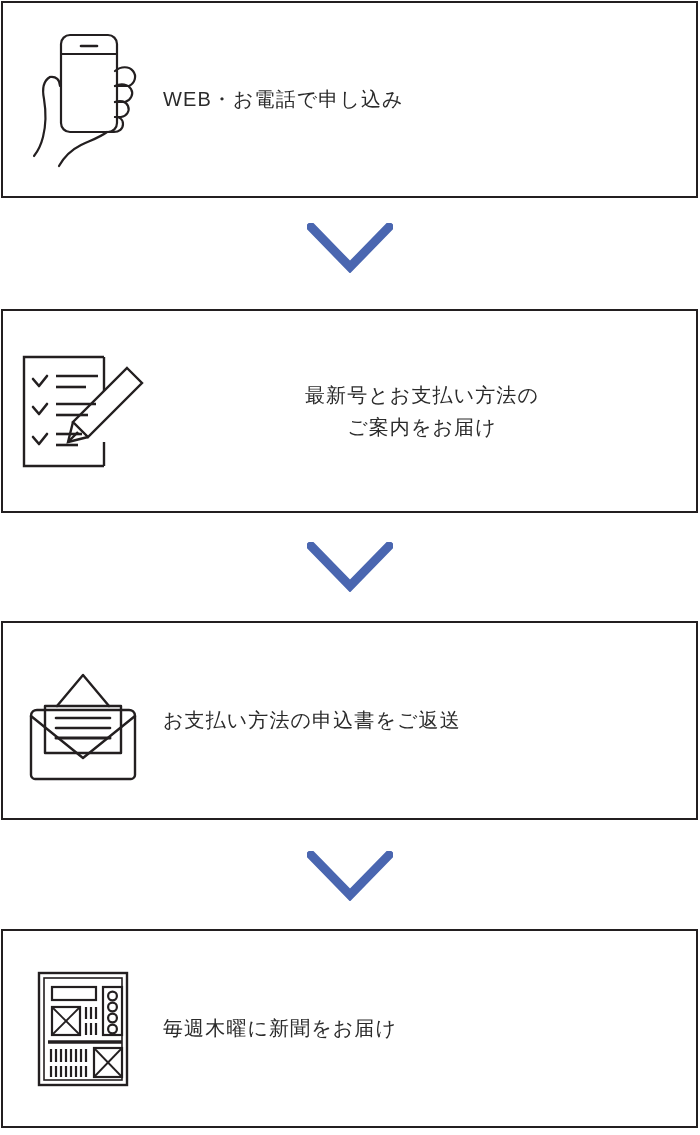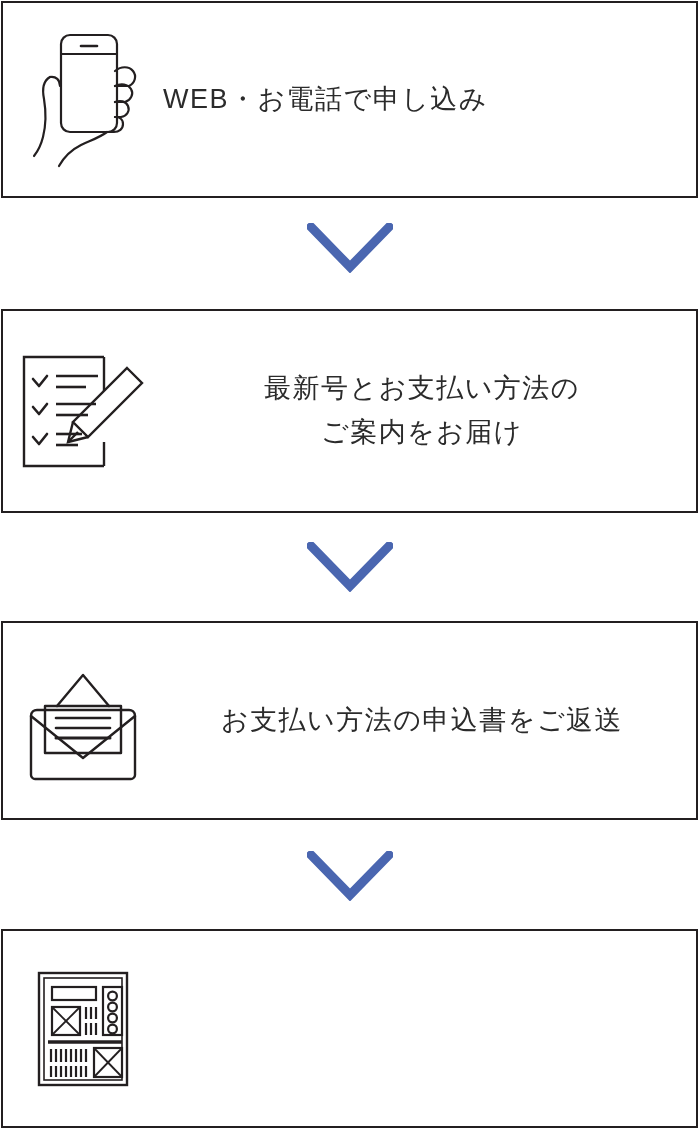--- a/index.html
+++ b/index.html
@@ -38,21 +38,21 @@
     flex: 0 0 auto;
     width: 160px;
     display: flex;
     align-items: center;
     justify-content: center;
   }
 
   .step-text {
     flex: 1 1 auto;
     color: #2b2b2b;
-    font-size: 27px;
+    font-size: 20px;
     line-height: 1.62;
     letter-spacing: 0.055em;
     font-weight: 400;
     white-space: pre-line;
     padding-right: 15px;
   }
 
   .chevron {
     position: absolute;
     left: 0;
@@ -64,21 +64,21 @@
 
   .chevron svg {
     display: block;
   }
 
   
   #box-1 { top: 1px;   height: 197px; }
   #arrow-1 { top: 222px; height: 52px; }
   #box-2 { top: 309px; height: 204px; text-align: center; }
   #arrow-2 { top: 541px; height: 52px; }
-  #box-3 { top: 621px; height: 199px; text-align: center; }
+  #box-3 { top: 621px; height: 199px; }
   #arrow-3 { top: 850px; height: 52px; }
   #box-4 { top: 929px; height: 199px; }
 </style>
 </head>
 <body>
 
 <div class="flow">
 
   <div class="step-box" id="box-1">
     <div class="step-icon">
@@ -218,15 +218,16 @@
           <line x1="42" y1="97" x2="42" y2="108"></line>
           <line x1="47" y1="97" x2="47" y2="108"></line>
           <line x1="52" y1="97" x2="52" y2="108"></line>
         </g>
 
         <rect x="60" y="79" width="28" height="29" stroke-width="2.2"></rect>
         <line x1="60" y1="79" x2="88" y2="108" stroke-width="1.8"></line>
         <line x1="88" y1="79" x2="60" y2="108" stroke-width="1.8"></line>
       </svg>
     </div>
+    <div class="step-text">毎週木曜に新聞をお届け</div>
   </div>
 
 </div>
 
 </body></html>

